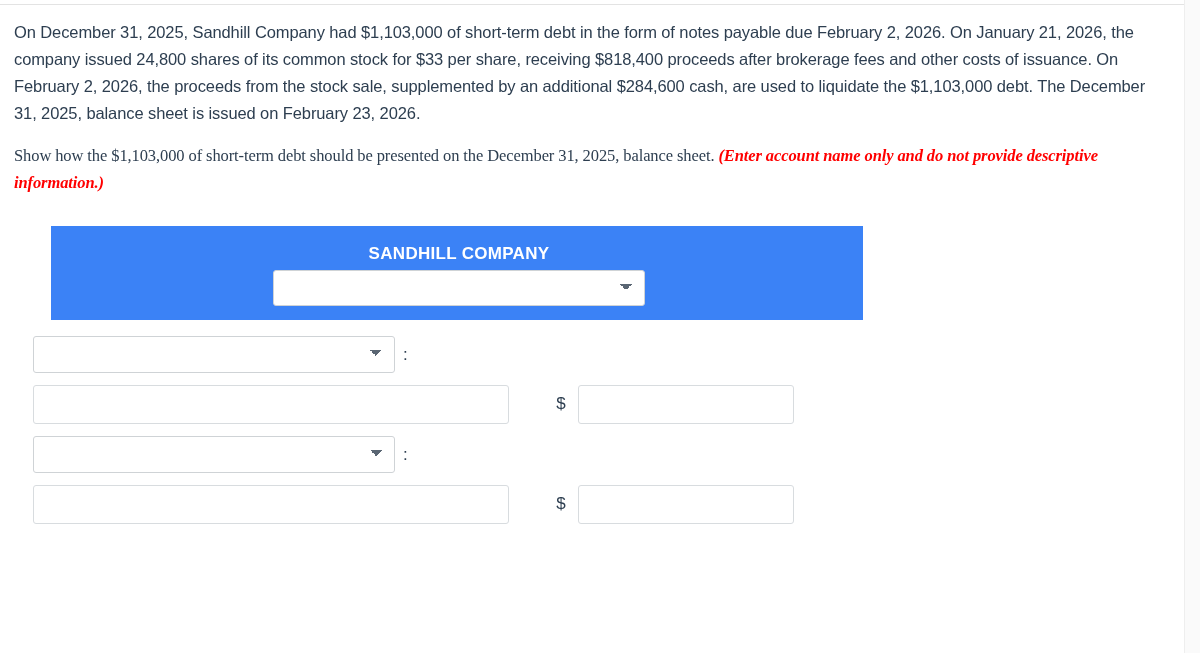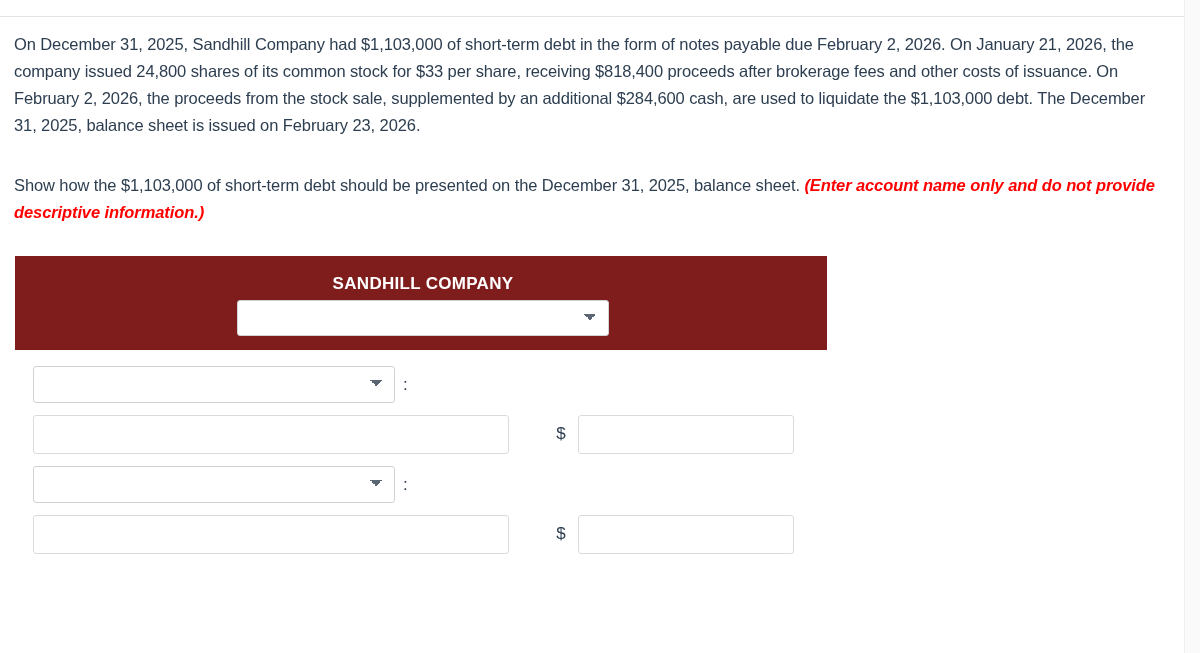--- a/index.html
+++ b/index.html
@@ -21,58 +21,60 @@
     position: absolute;
     top: 0;
     left: 1184px;
     width: 16px;
     height: 653px;
     background: #fafafa;
     border-left: 1px solid #eeeeee;
   }
   .content-frame {
     position: absolute;
-    top: 16px;
+    top: 4px;
     left: 0;
     width: 1184px;
     height: 516px;
     border-top: 1px solid #e3e3e3;
     box-sizing: border-box;
   }
   .prose {
     padding: 14px 18px 0 14px;
   }
   .para {
     font-size: 16.5px;
     line-height: 27px;
     letter-spacing: -0.1px;
     margin: 0;
     color: #2d3e50;
   }
   .para + .para {
-    margin-top: 33px;
+    margin-top: 15px;
+    font-family: Liberation Serif, serif;
   }
   .emphasis-red {
     color: #ff0000;
     font-style: italic;
     font-weight: bold;
   }
 
   
   .statement {
     position: relative;
     margin-top: 30px;
     padding-left: 15px;
   }
   .sheet-header {
     width: 812px;
-    background: #7f1d1d;
+    background: #3b82f6;
     padding: 16px 0 14px 4px;
     box-sizing: border-box;
     text-align: center;
+    margin-left: 36px;
   }
   .sheet-title {
     color: #ffffff;
     font-size: 17px;
     font-weight: bold;
     letter-spacing: 0.3px;
     line-height: 23px;
     font-family: "Liberation Sans", sans-serif;
   }
   .sheet-subtitle {

